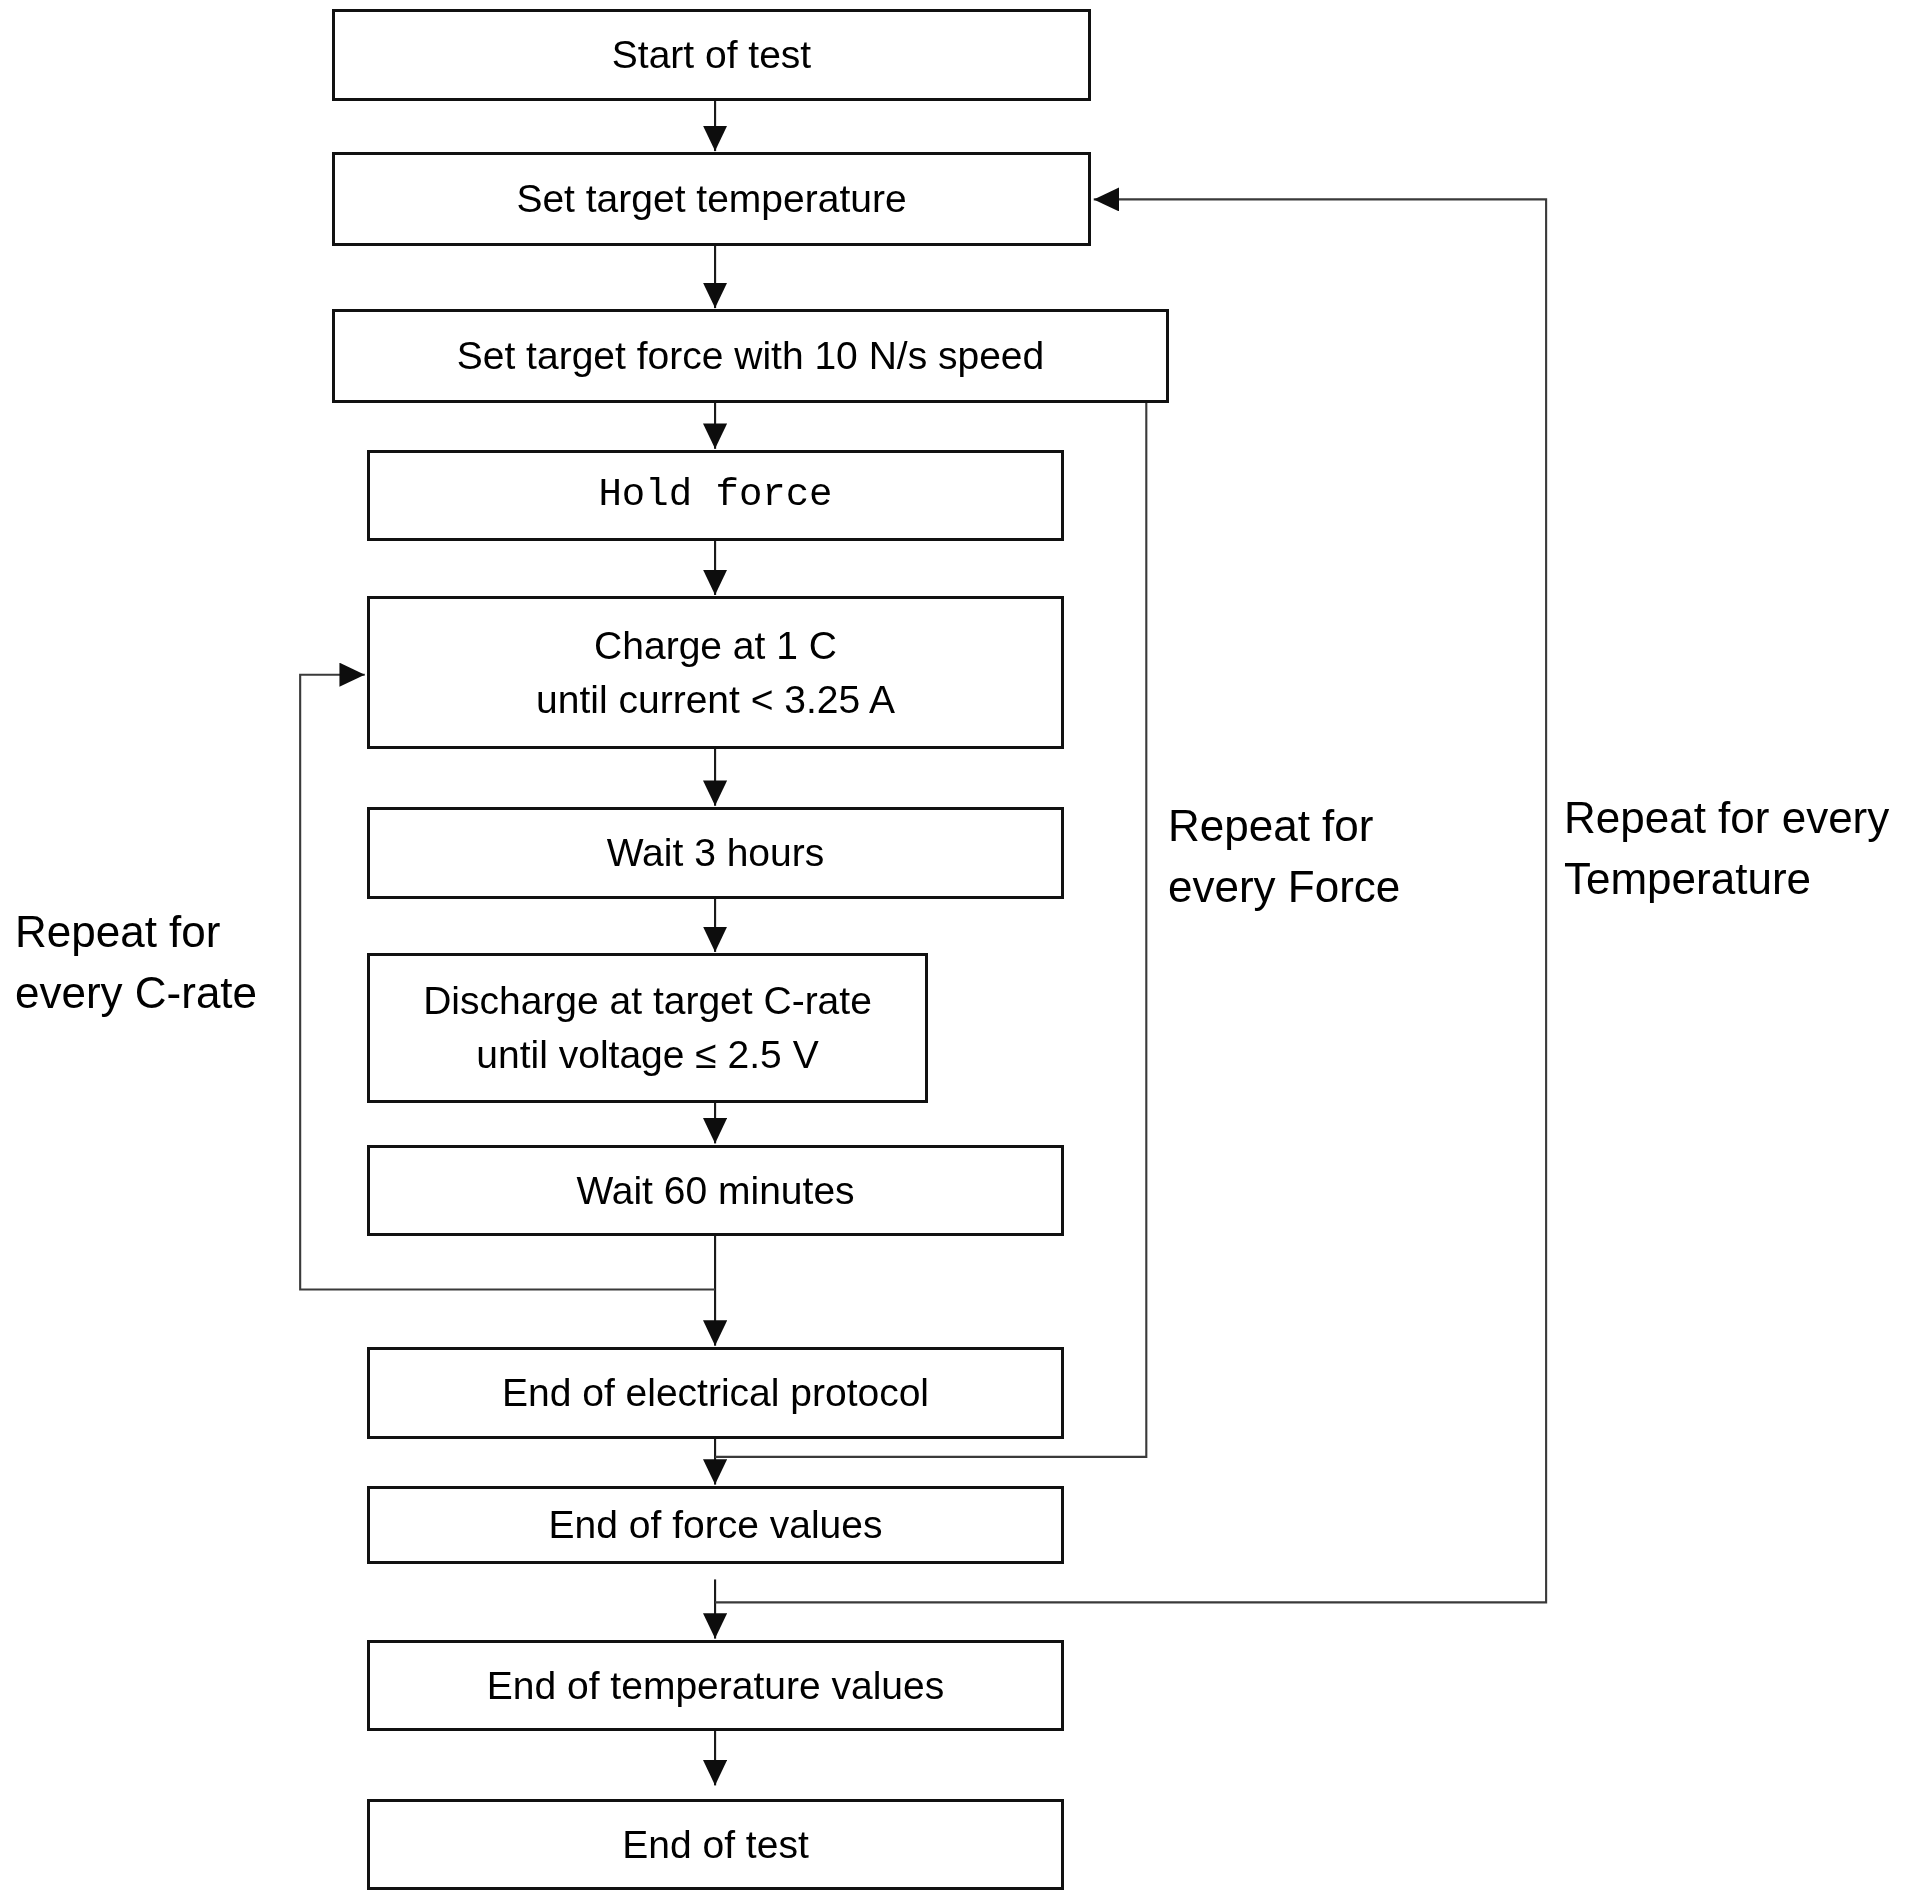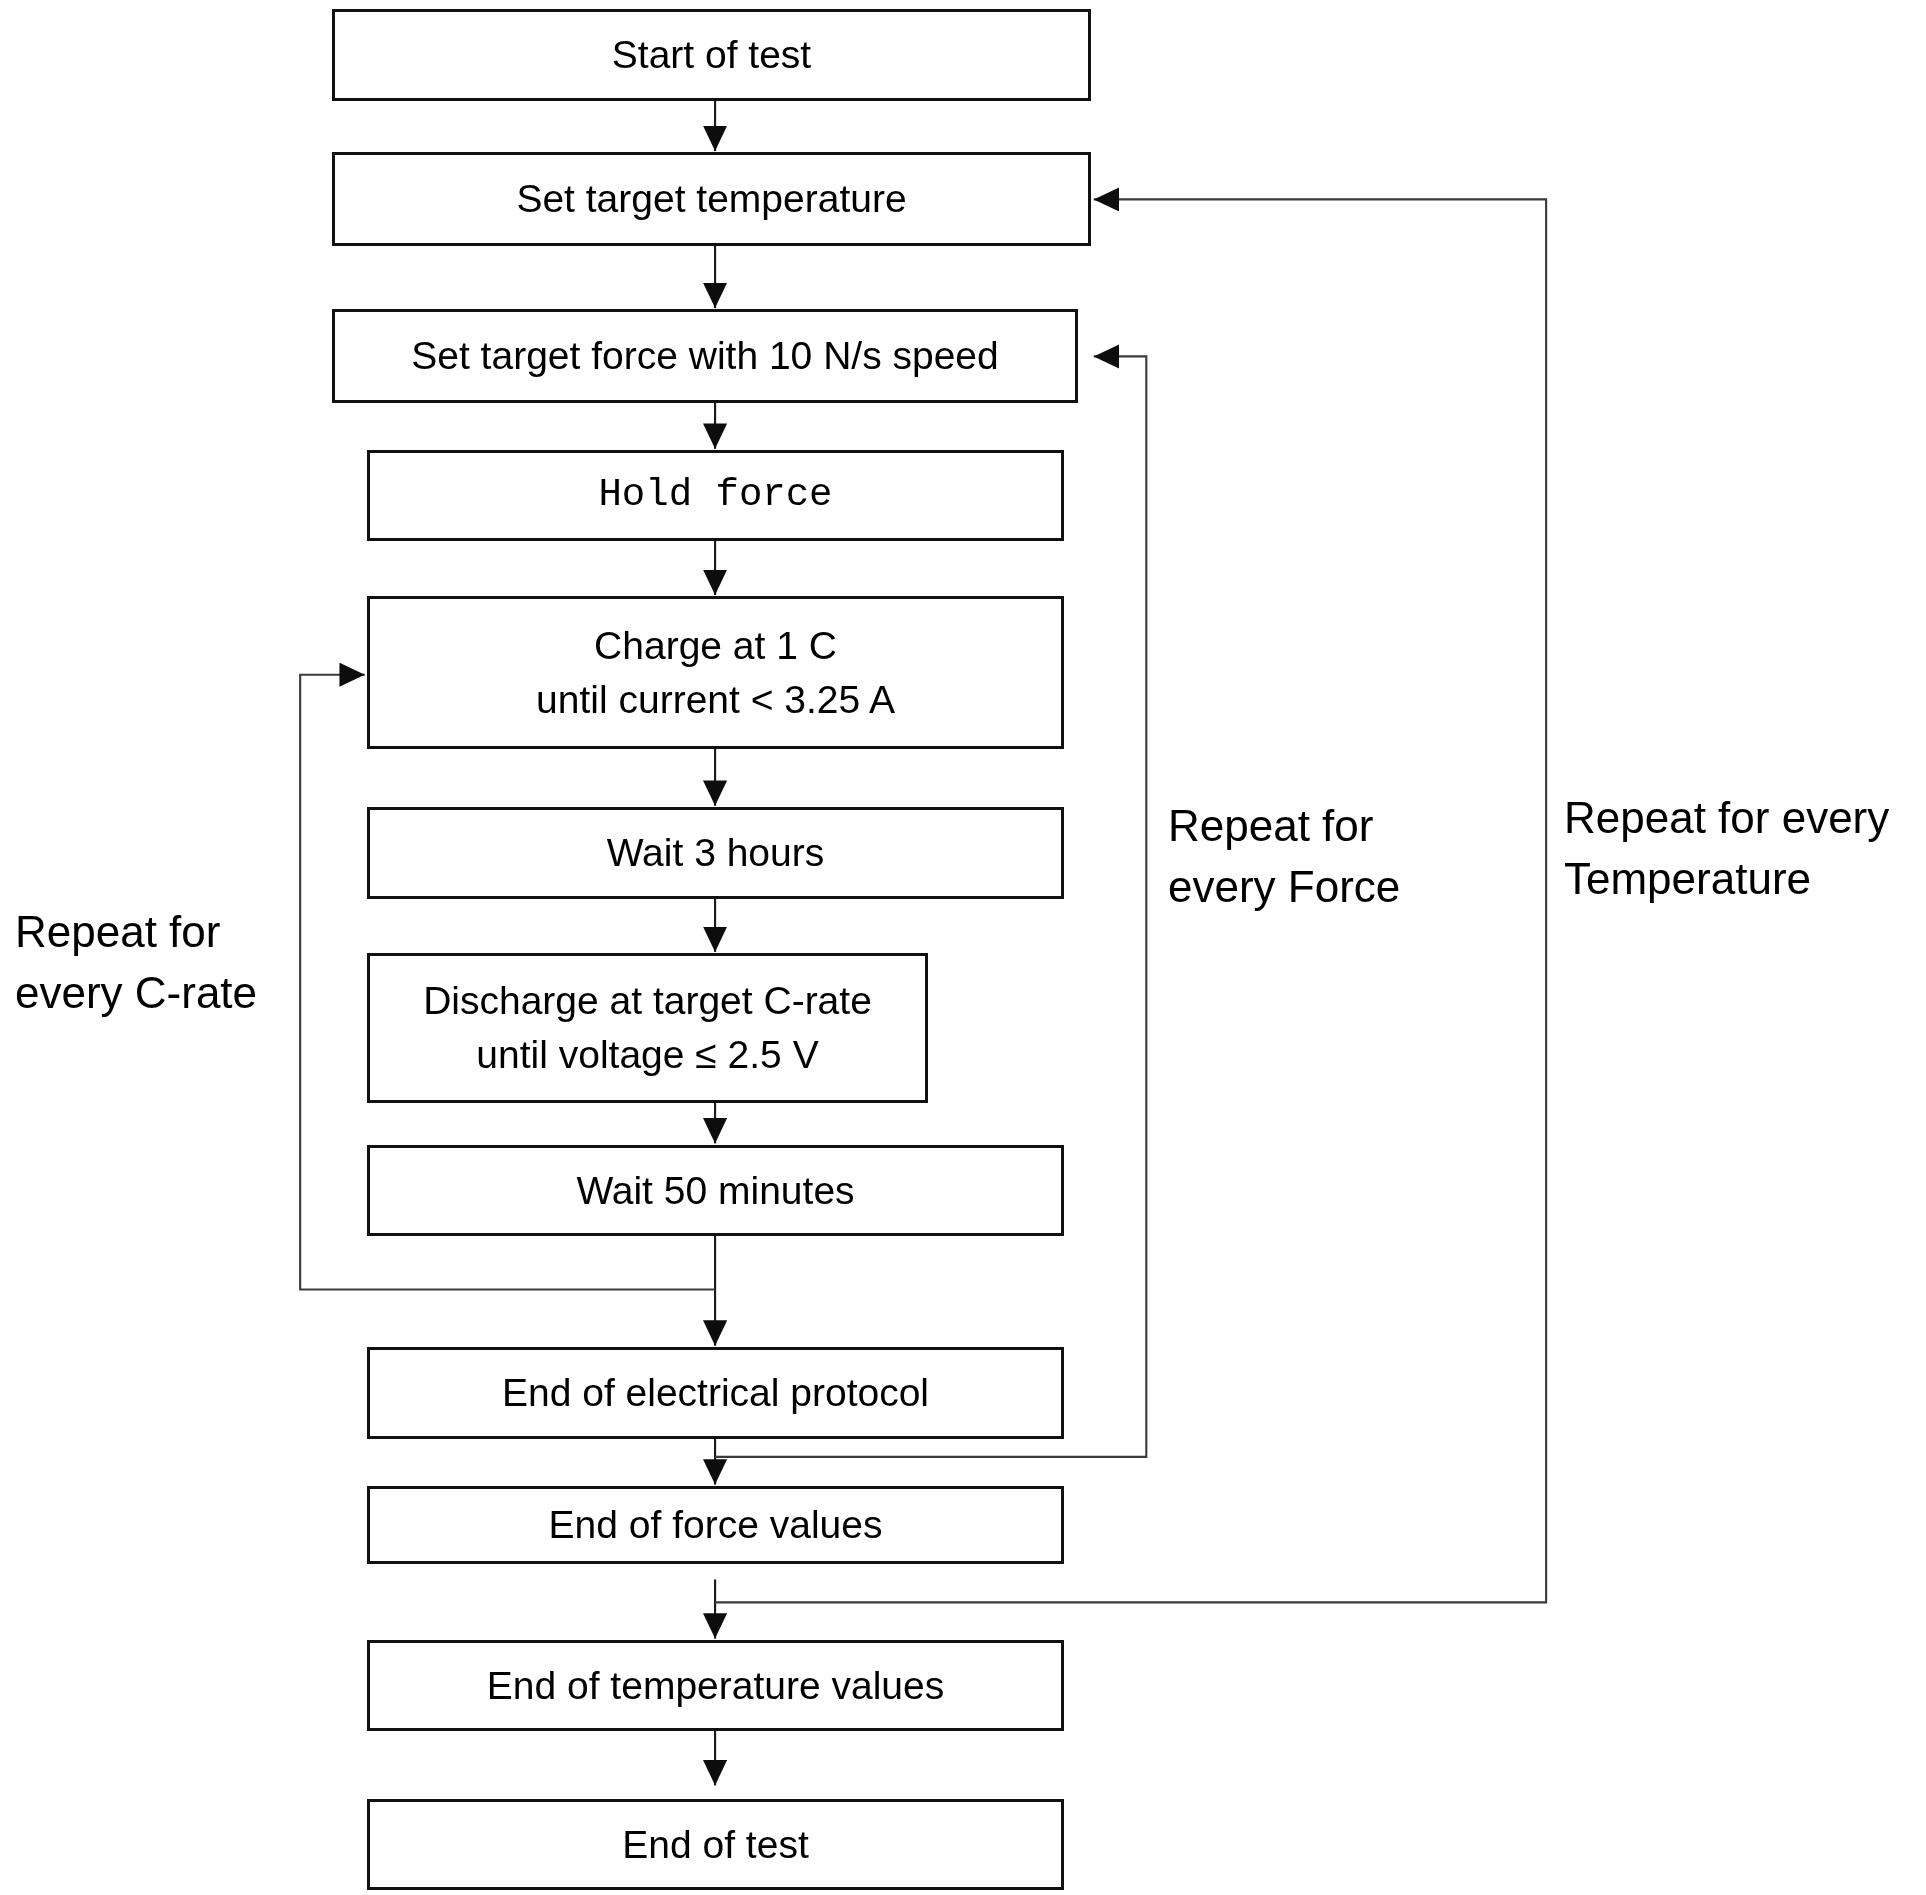--- a/index.html
+++ b/index.html
@@ -34,21 +34,21 @@
     justify-content: center;
     text-align: center;
     font-size: 39px;
     line-height: 1.38;
     color: var(--text);
   }
   .node span { display: block; white-space: nowrap; }
   
   #n-start      { left: 332px; top: 8.5px;   width: 759px; height: 92px; }
   #n-settemp    { left: 332px; top: 152px;  width: 759px; height: 94px; }
-  #n-setforce   { left: 332px; top: 309px;  width: 746px; height: 94px; }
+  #n-setforce   { left: 332px; top: 309px;  width: 837px; height: 94px; }
   
   #n-holdforce  { left: 367px; top: 450px;  width: 697px; height: 91px; font-family: Liberation Mono, monospace; }
   #n-charge     { left: 367px; top: 596px;  width: 697px; height: 153px; }
   #n-wait3      { left: 367px; top: 807px; width: 697px; height: 92px; }
   #n-discharge  { left: 367px; top: 953px; width: 561px; height: 150px; }
   #n-wait30     { left: 367px; top: 1145px; width: 697px; height: 91px; }
   #n-endelec    { left: 367px; top: 1347px; width: 697px; height: 92px; }
   #n-endforce   { left: 367px; top: 1486px; width: 697px; height: 78px; }
   #n-endtemp    { left: 367px; top: 1640px; width: 697px; height: 91px; }
   #n-endtest    { left: 367px; top: 1787px; width: 697px; height: 91px; margin-top: 12px; }
@@ -125,21 +125,21 @@
     <span>Wait 3 hours</span>
     <span></span>
   </div>
 
   <div class="node" id="n-discharge">
     <span>Discharge at target C-rate</span>
     <span>until voltage ≤ 2.5 V</span>
   </div>
 
   <div class="node" id="n-wait30">
-    <span>Wait 50 minutes</span>
+    <span>Wait 60 minutes</span>
     <span></span>
   </div>
 
   <div class="node" id="n-endelec">
     <span>End of electrical protocol</span>
     <span></span>
   </div>
 
   <div class="node" id="n-endforce">
     <span>End of force values</span>

